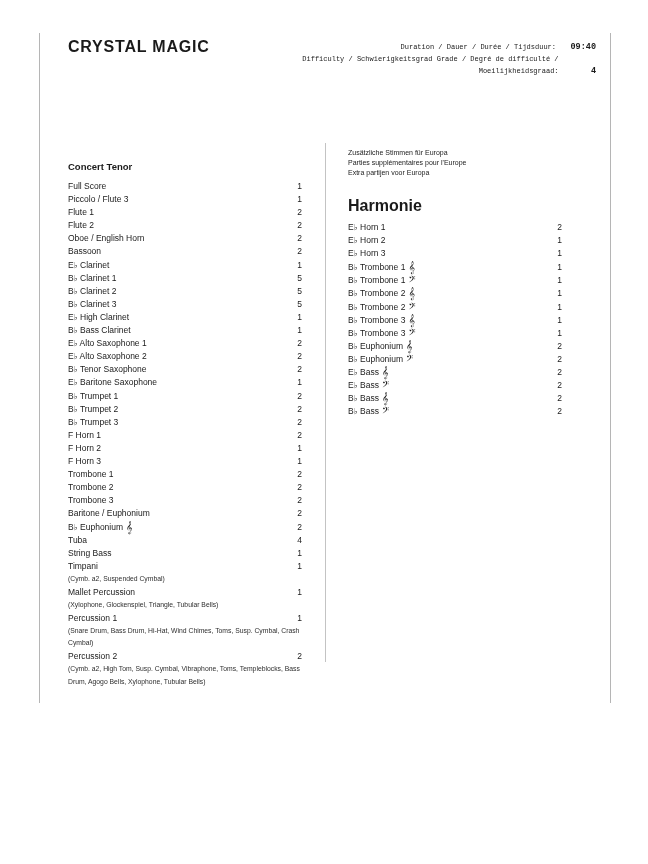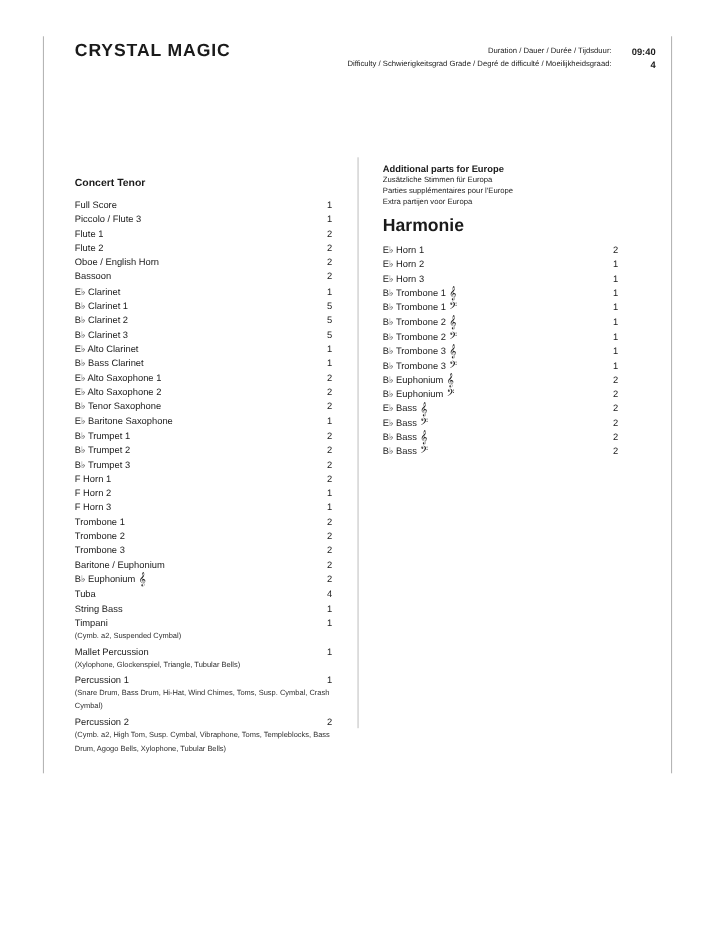--- a/index.html
+++ b/index.html
@@ -13,21 +13,21 @@
   #line-left  { left:39px;  top:33px;  height:670px; }
   #line-right { left:610px; top:33px;  height:670px; }
   #line-mid   { left:325px; top:143px; height:519px; background:#c3c3c3; }
 
   .title {
     position:absolute; left:68px; top:38px;
     font-size:16px; font-weight:bold; letter-spacing:0.8px;
   }
 
   .meta { position:absolute; top:41px; left:240px; width:356px; }
-  .meta-row { display:flex; justify-content:flex-end; align-items:flex-end; line-height:12px; }
+  .meta-row { display:flex; justify-content:flex-end; align-items:flex-end; line-height:12px;font-family:Liberation Mono, monospace; }
   .meta-label { font-size:7px; color:#1a1a1a; text-align:right; }
   .meta-value { font-size:8.5px; font-weight:bold; width:40px; text-align:right; }
 
   .col-left { position:absolute; left:68px; top:161px; width:234px; }
   .cb-heading { font-size:9.5px; font-weight:bold; margin:0 0 7px 0; line-height:12px; }
 
   .row { display:flex; align-items:baseline;
          font-size:8.5px; line-height:13.1px; height:13.1px; white-space:nowrap; }
   .nm  { flex:1; overflow:visible; }
   .qty { text-align:right; }
@@ -101,21 +101,21 @@
         </div>
         <div class="row">
           <span class="nm">B♭ Clarinet 2</span>
           <span class="qty">5</span>
         </div>
         <div class="row">
           <span class="nm">B♭ Clarinet 3</span>
           <span class="qty">5</span>
         </div>
         <div class="row">
-          <span class="nm">E♭ Alto Clarinet</span>
+          <span class="nm">E♭ High Clarinet</span>
           <span class="qty">1</span>
         </div>
         <div class="row">
           <span class="nm">B♭ Bass Clarinet</span>
           <span class="qty">1</span>
         </div>
         <div class="row">
           <span class="nm">E♭ Alto Saxophone 1</span>
           <span class="qty">2</span>
         </div>
@@ -200,21 +200,20 @@
         <div class="note">(Snare Drum, Bass Drum, Hi-Hat, Wind Chimes, Toms, Susp. Cymbal, Crash Cymbal)</div>
         <div class="row">
           <span class="nm">Percussion 2</span>
           <span class="qty">2</span>
         </div>
         <div class="note">(Cymb. a2, High Tom, Susp. Cymbal, Vibraphone, Toms, Templeblocks, Bass Drum, Agogo Bells, Xylophone, Tubular Bells)</div>
       </div>
   </div>
 
   <div class="col-right-top">
-    <h3 class="apfe-heading">Additional parts for Europe</h3>
     <div class="apfe-sub">Zusätzliche Stimmen für Europa</div>
     <div class="apfe-sub">Parties supplémentaires pour l'Europe</div>
     <div class="apfe-sub">Extra partijen voor Europa</div>
   </div>
 
   <div class="col-right">
     <h2 class="harm-heading">Harmonie</h2>
     <div>
         <div class="row">
           <span class="nm">E♭ Horn 1</span>

